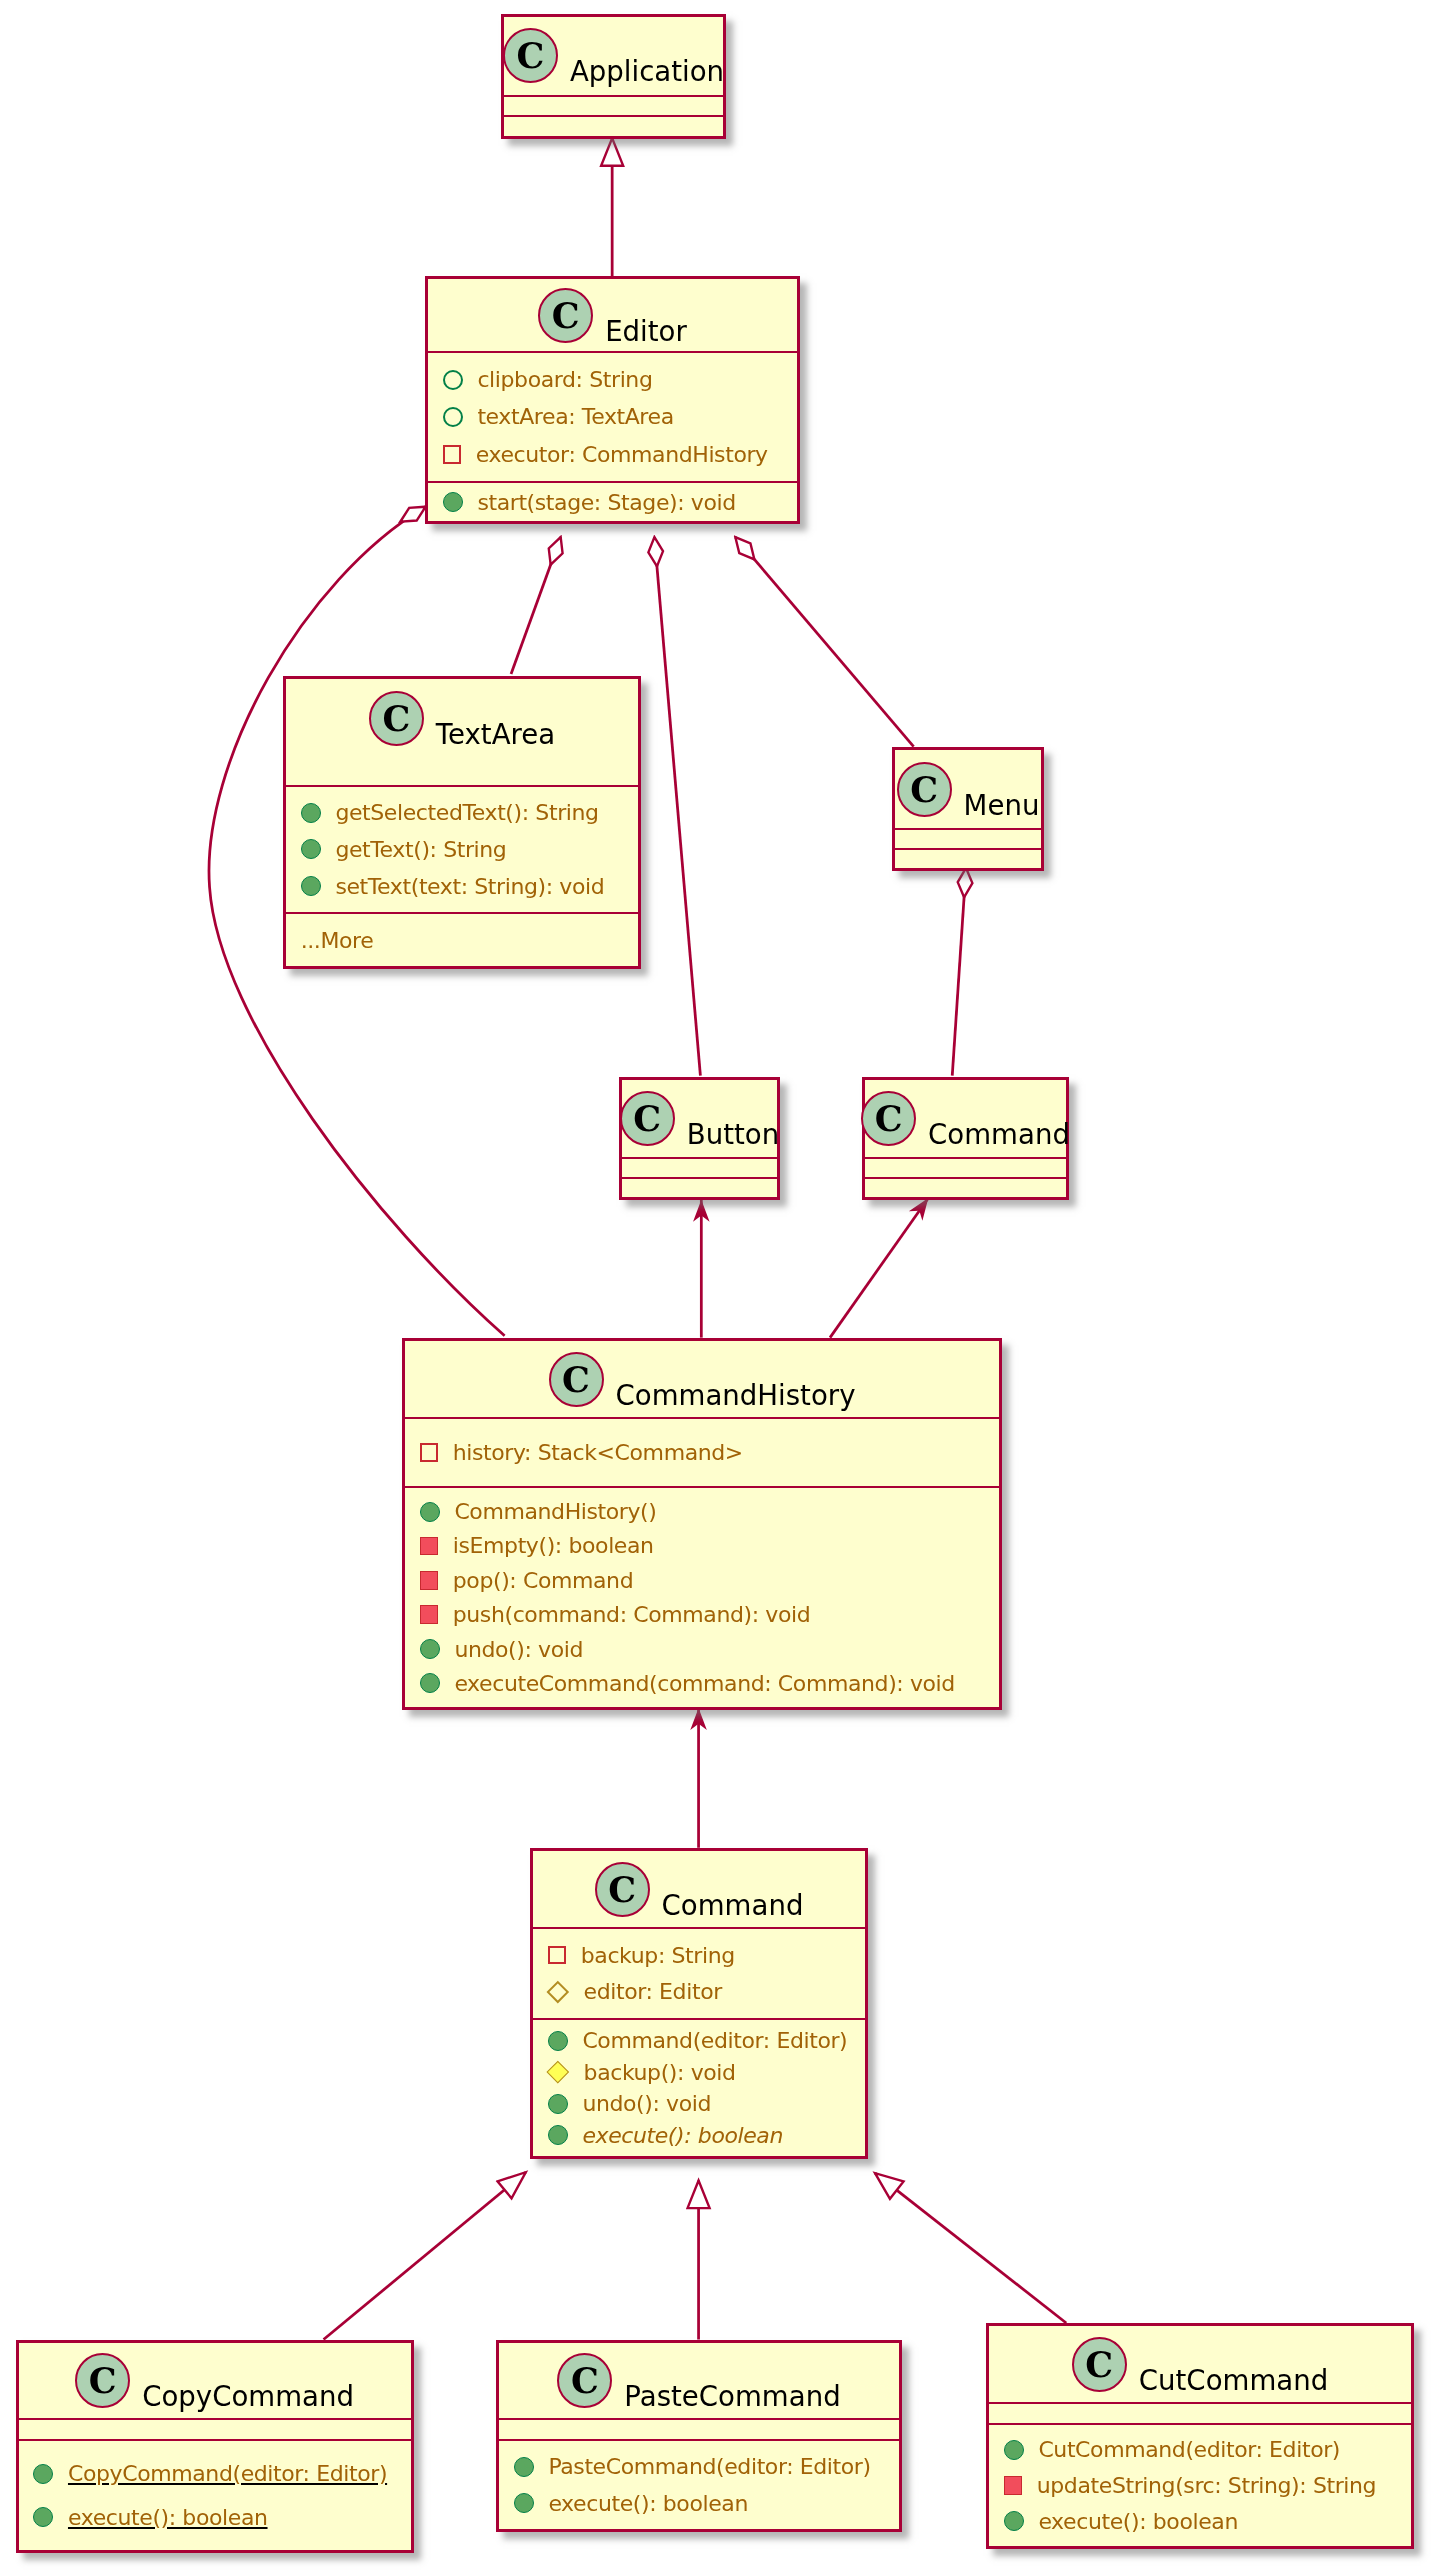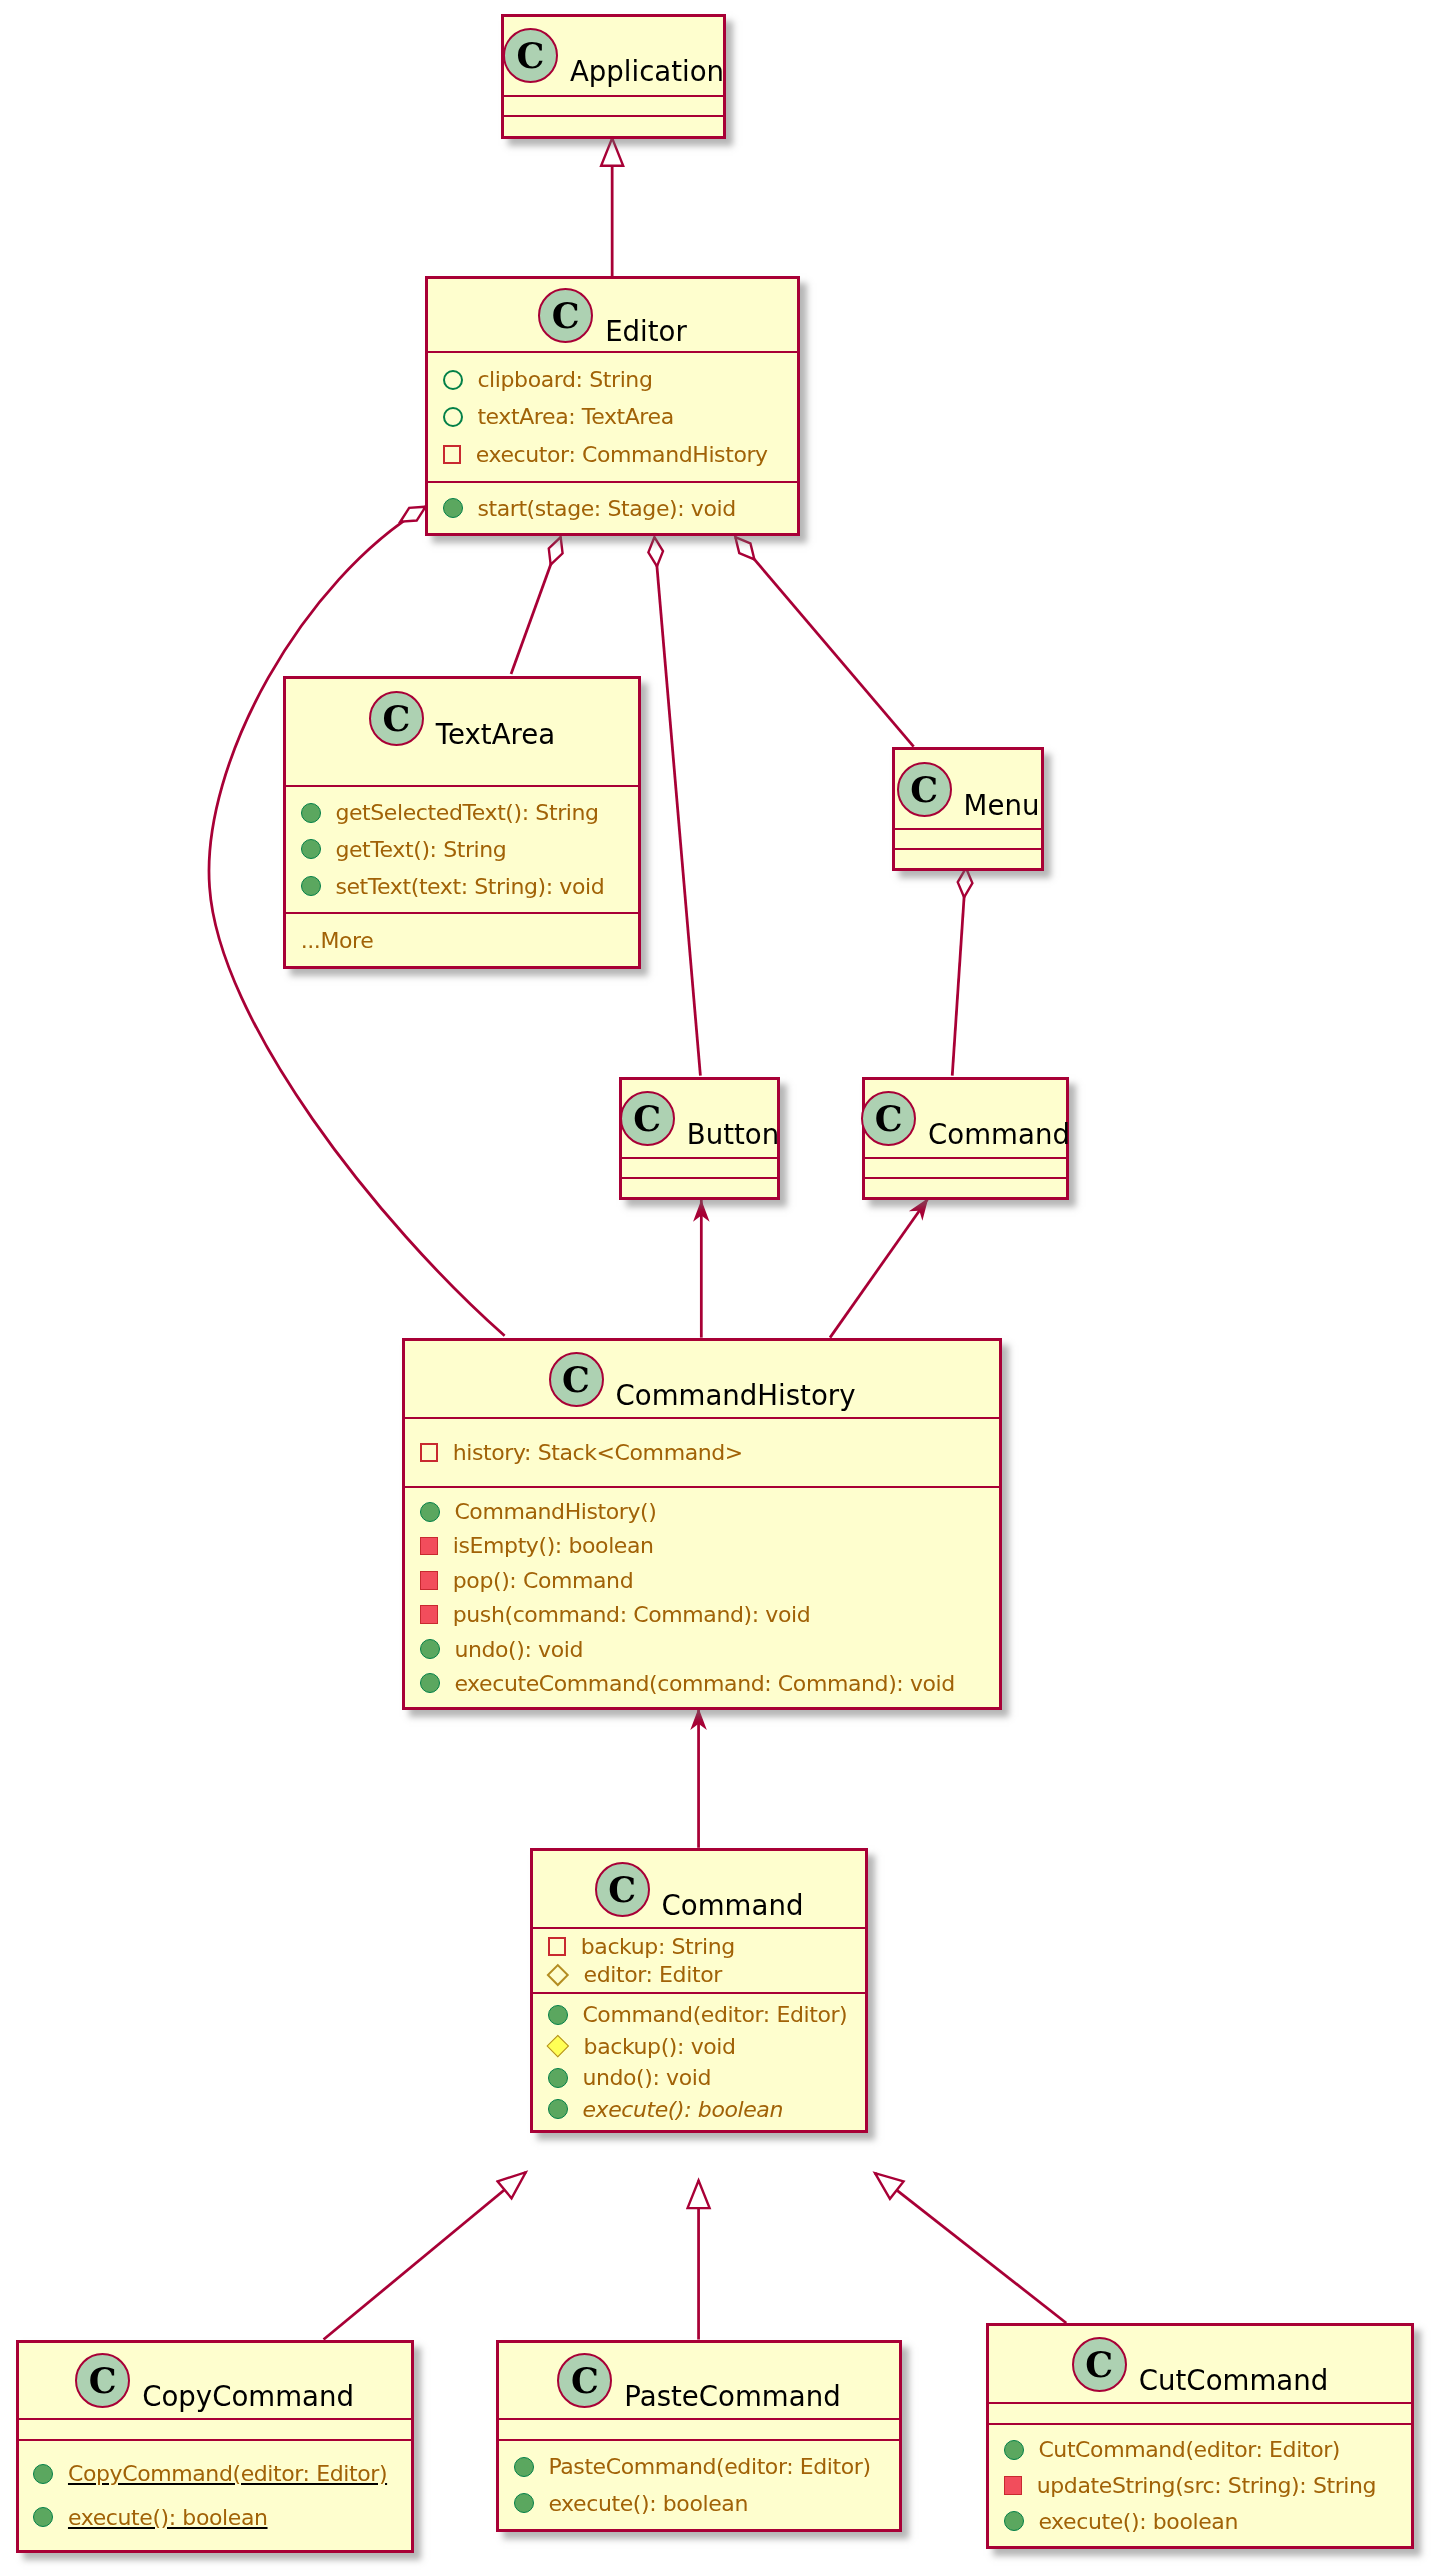--- a/index.html
+++ b/index.html
@@ -76,21 +76,21 @@
         </div>
         <div class="member">
           <span class="icon circle-o"></span>
           <span class="mtext">textArea: TextArea</span>
         </div>
         <div class="member">
           <span class="icon square-o"></span>
           <span class="mtext">executor: CommandHistory</span>
         </div>
       </div>
-      <div class="compartment" style="height: 52px;">
+      <div class="compartment" style="height: 40px;">
         <div class="member">
           <span class="icon circle"></span>
           <span class="mtext">start(stage: Stage): void</span>
         </div>
       </div>
     </div>
     <div class="uml-class" style="left: 283px; top: 676px; width: 358px;">
       <div class="title" style="height: 78px;">
         <span class="c-circle">C</span>
         <span class="c-name">TextArea</span>
@@ -175,21 +175,21 @@
           <span class="icon circle"></span>
           <span class="mtext">executeCommand(command: Command): void</span>
         </div>
       </div>
     </div>
     <div class="uml-class" style="left: 530px; top: 1848px; width: 338px;">
       <div class="title" style="height: 76px;">
         <span class="c-circle">C</span>
         <span class="c-name">Command</span>
       </div>
-      <div class="compartment" style="height: 65px;">
+      <div class="compartment" style="height: 91px;">
         <div class="member">
           <span class="icon square-o"></span>
           <span class="mtext">backup: String</span>
         </div>
         <div class="member">
           <span class="icon diamond-o"></span>
           <span class="mtext">editor: Editor</span>
         </div>
       </div>
       <div class="compartment" style="height: 138px;">

